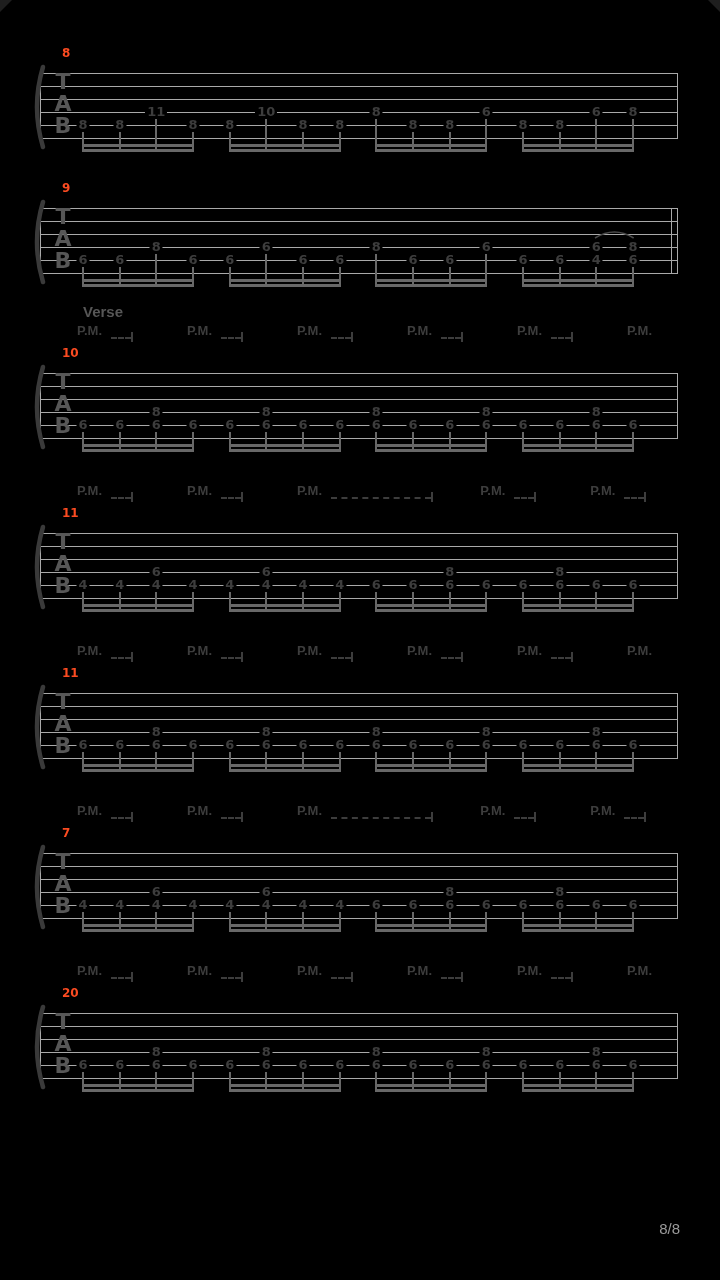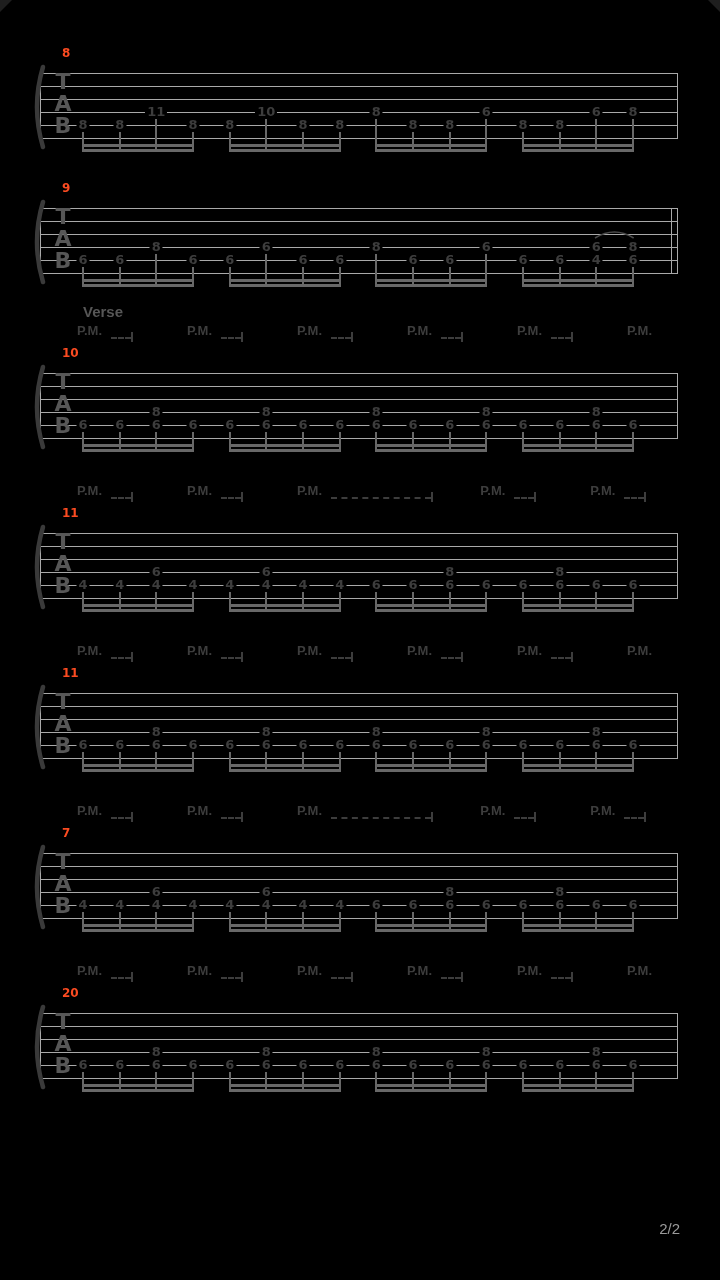--- a/index.html
+++ b/index.html
@@ -549,14 +549,14 @@
         <div class="beam" style="left: 82px; top: 71px; width: 112px;"></div>
         <div class="beam" style="left: 82px; top: 76px; width: 112px;"></div>
         <div class="beam" style="left: 228.667px; top: 71px; width: 112px;"></div>
         <div class="beam" style="left: 228.667px; top: 76px; width: 112px;"></div>
         <div class="beam" style="left: 375.334px; top: 71px; width: 112px;"></div>
         <div class="beam" style="left: 375.334px; top: 76px; width: 112px;"></div>
         <div class="beam" style="left: 522px; top: 71px; width: 112px;"></div>
         <div class="beam" style="left: 522px; top: 76px; width: 112px;"></div>
       </div>
     </div>
-  <div id="page-indicator">2/2</div>
+  <div id="page-indicator">8/8</div>
 </div>
 
 </body></html>

